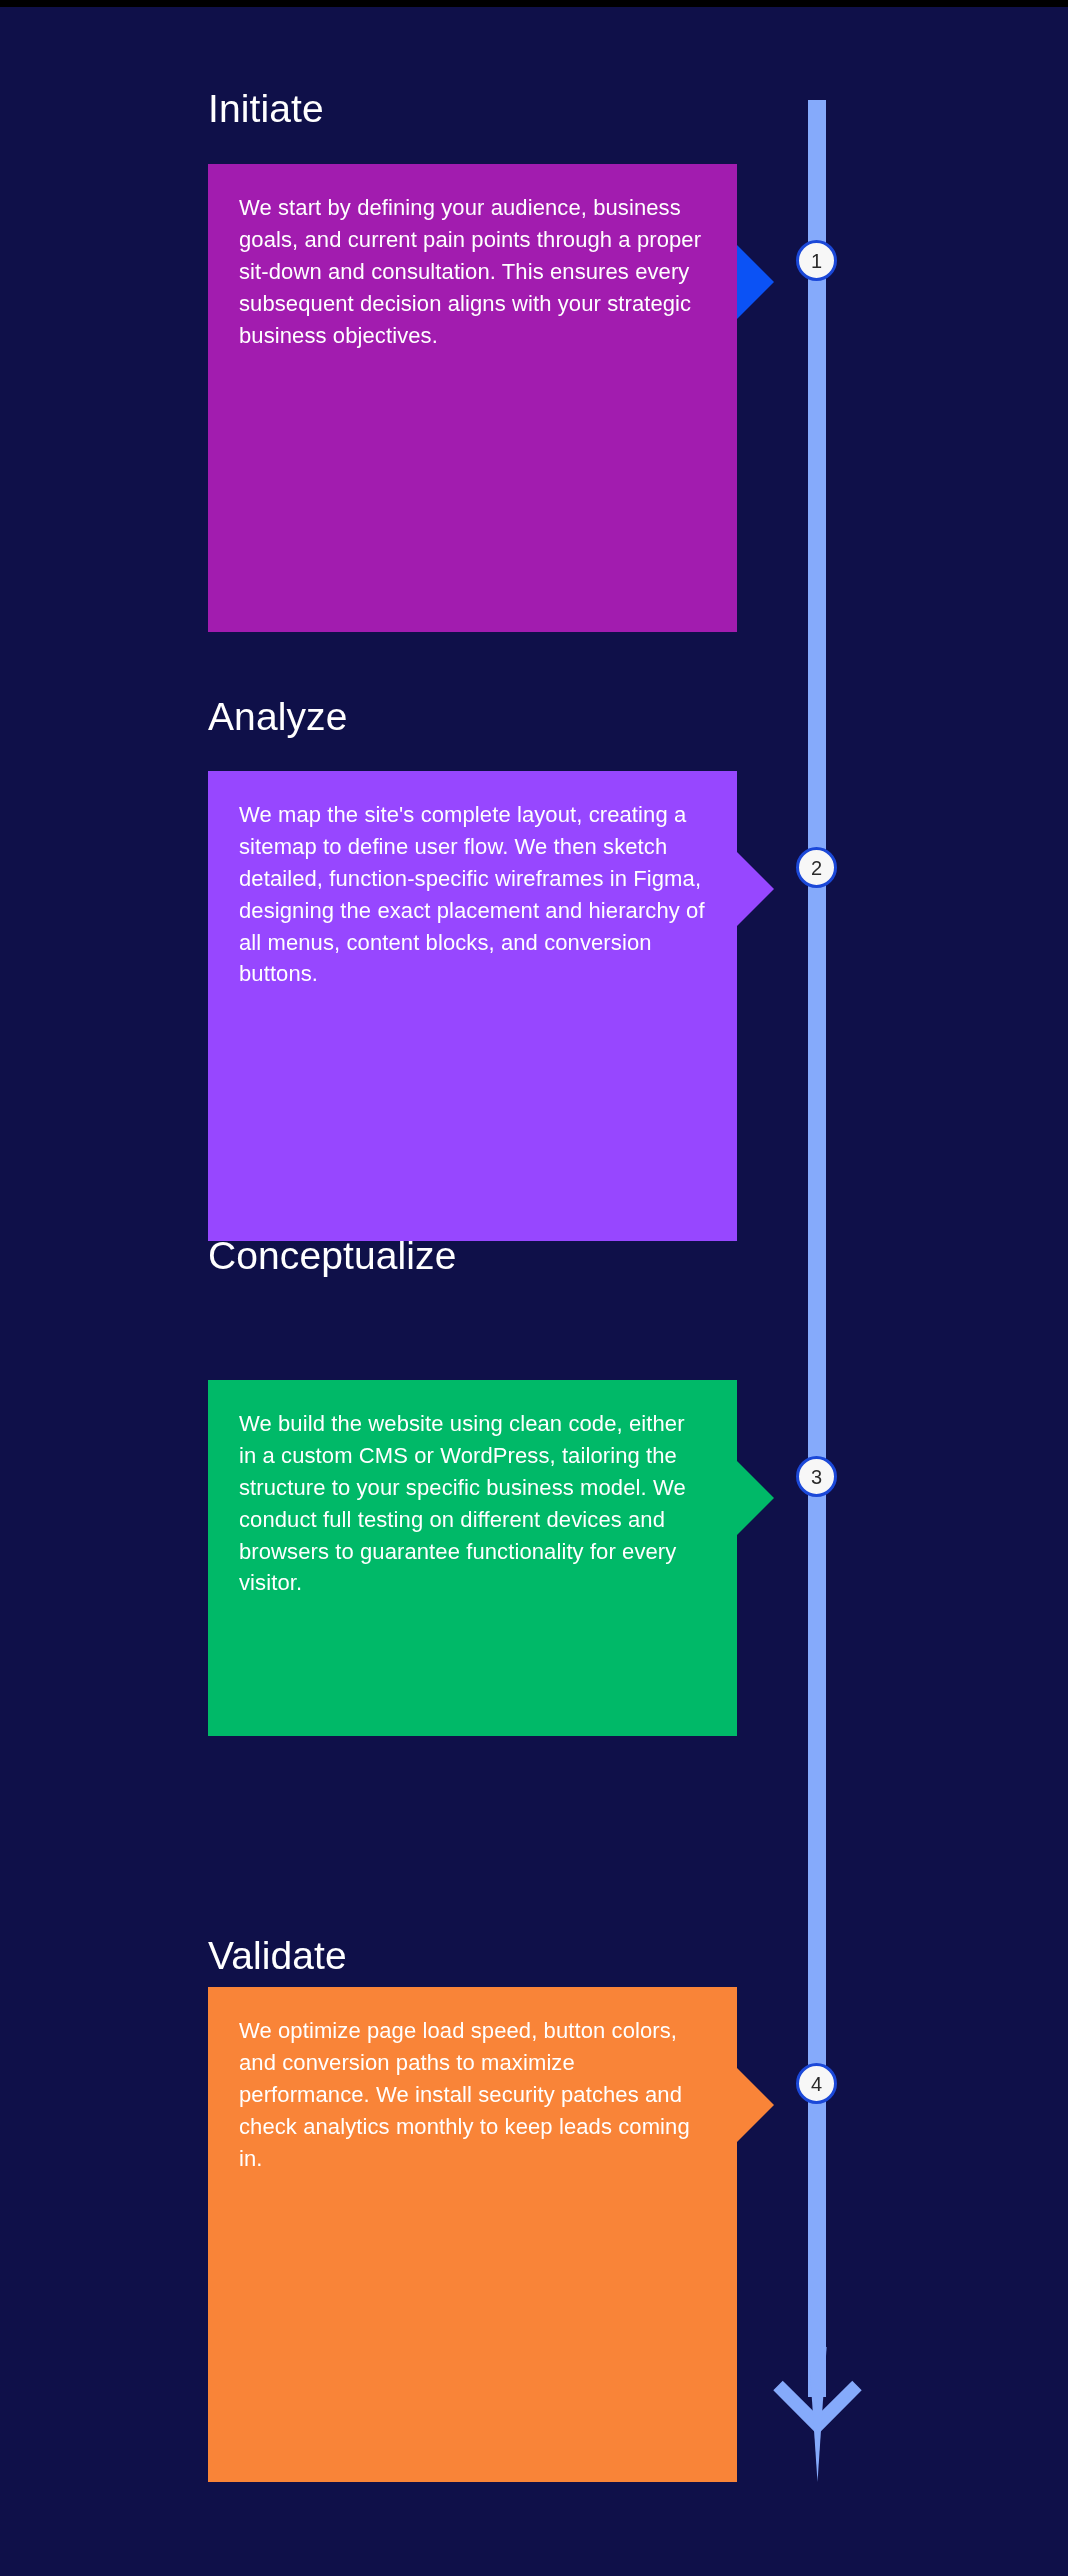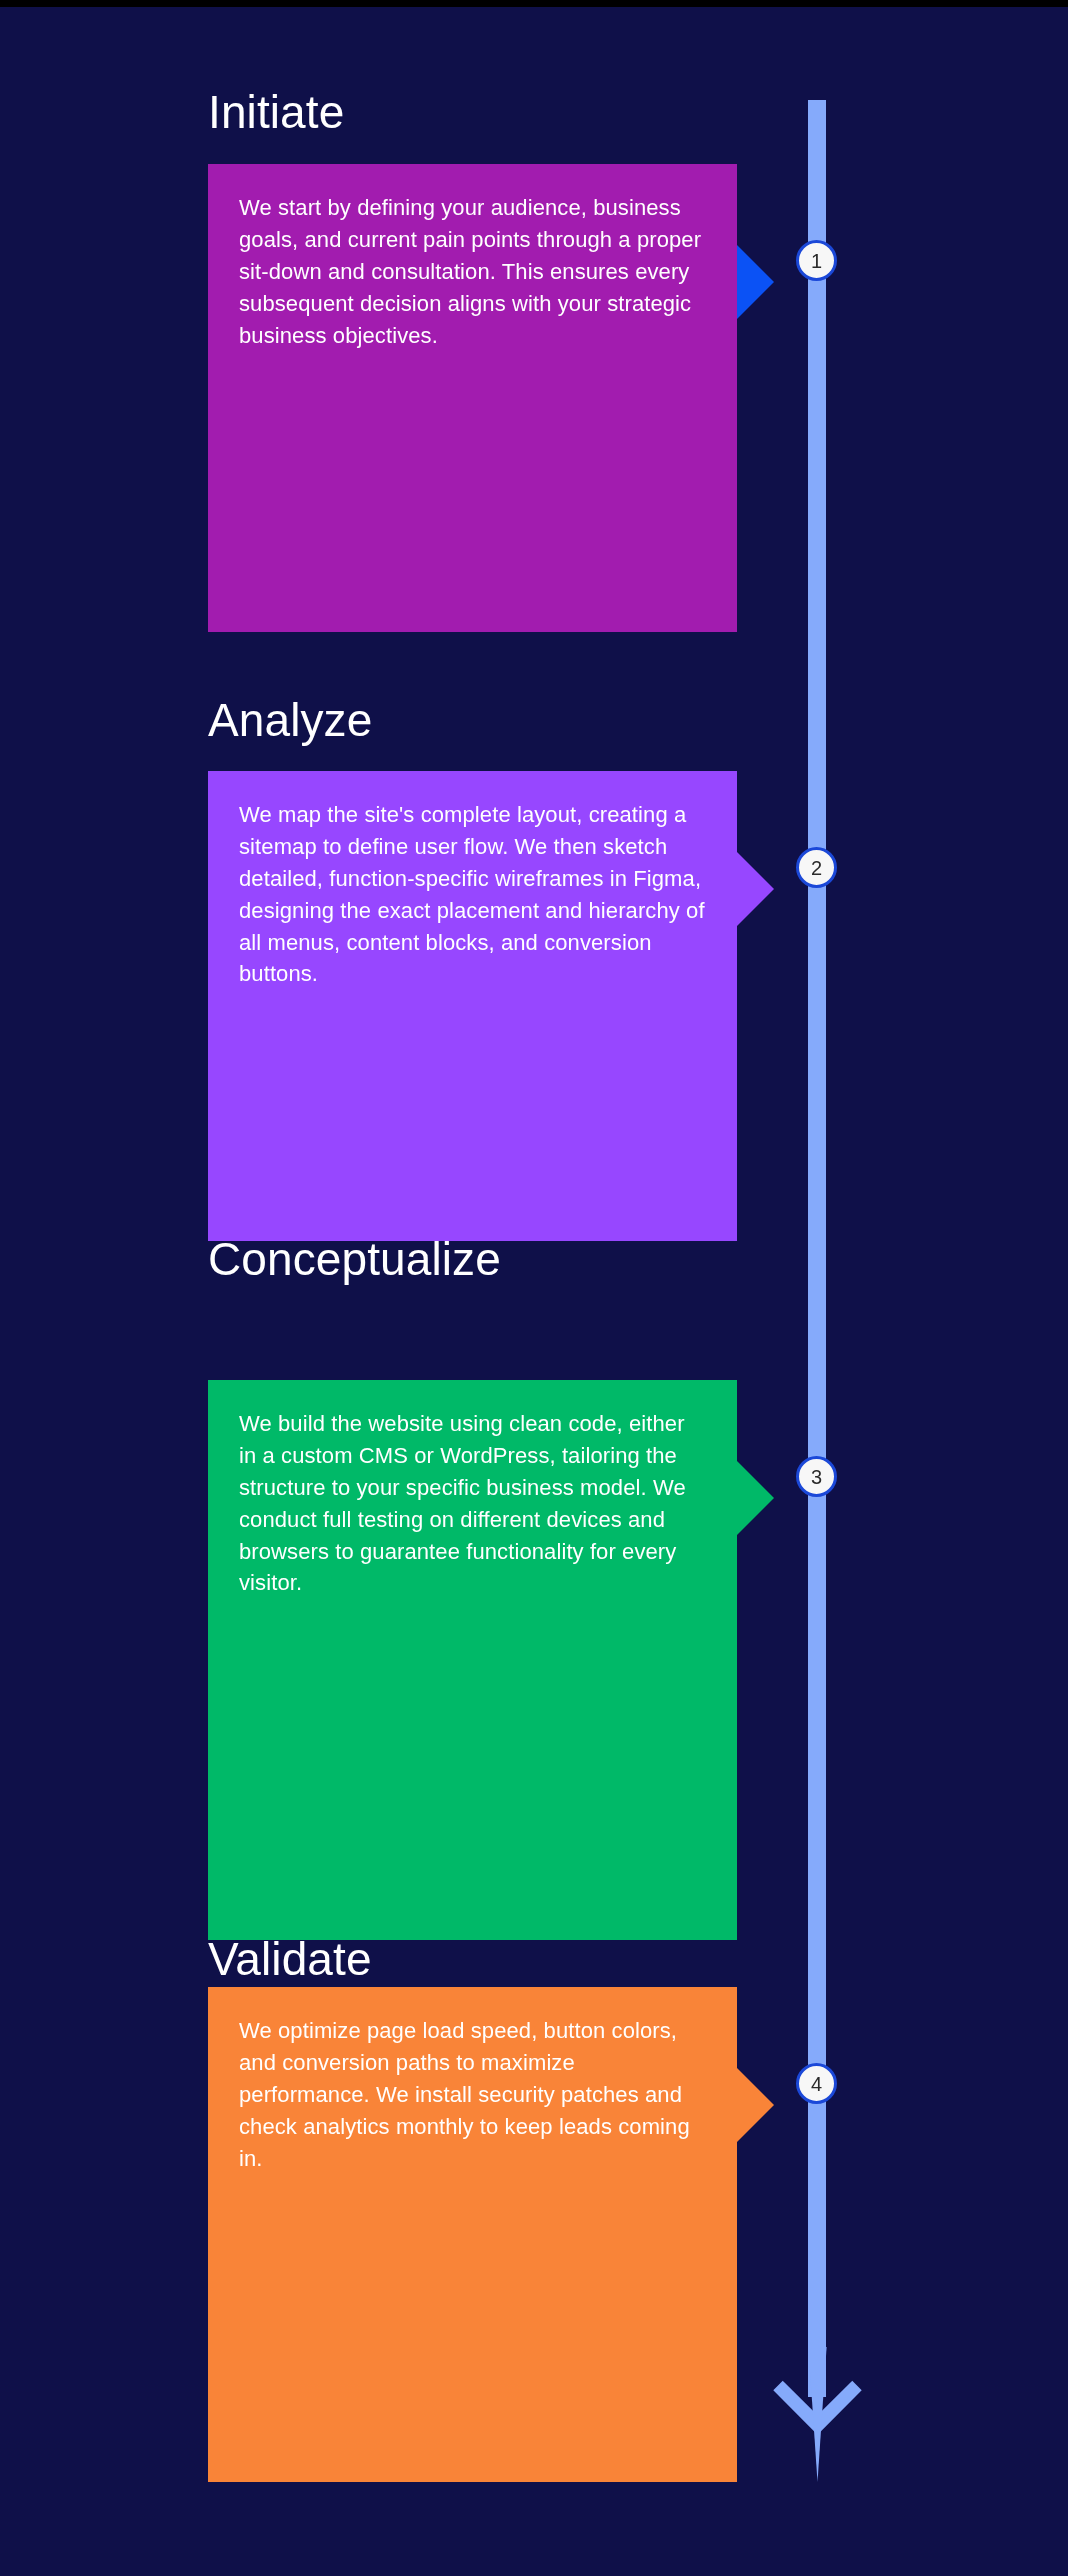--- a/index.html
+++ b/index.html
@@ -46,21 +46,21 @@
 
   
   .step {
     position: absolute;
     left: 0;
   }
   .step-heading {
     position: absolute;
     left: 208px;
     color: #FFFFFF;
-    font-size: 46px;
+    font-size: 39px;
     font-weight: 400;
     letter-spacing: 0.1px;
     line-height: 1;
     white-space: nowrap;
   }
   .card {
     position: absolute;
     left: 208px;
     width: 529px;
     box-sizing: border-box;
@@ -136,21 +136,21 @@
       <p class="card-text">We map the site's complete layout, creating a sitemap to define user flow. We then sketch detailed, function-specific wireframes in Figma, designing the exact placement and hierarchy of all menus, content blocks, and conversion buttons.</p>
       <div class="card-pointer" style="top:81px; border-left:37px solid #9747FF;"></div>
     </div>
     <div class="marker" style="top:847px;">
       <span class="marker-label">2</span>
     </div>
   </div>
 
   <div class="step">
     <div class="step-heading" style="top:1236px;">Conceptualize</div>
-    <div class="card" style="top:1380px; height:560px; background:#00B968;">
+    <div class="card" style="top:1380px; height:356px; background:#00B968;">
       <p class="card-text">We build the website using clean code, either in a custom CMS or WordPress, tailoring the structure to your specific business model. We conduct full testing on different devices and browsers to guarantee functionality for every visitor.</p>
       <div class="card-pointer" style="top:81px; border-left:37px solid #00B968;"></div>
     </div>
     <div class="marker" style="top:1456px;">
       <span class="marker-label">3</span>
     </div>
   </div>
 
   <div class="step">
     <div class="step-heading" style="top:1913px;margin-top:23px;">Validate</div>

